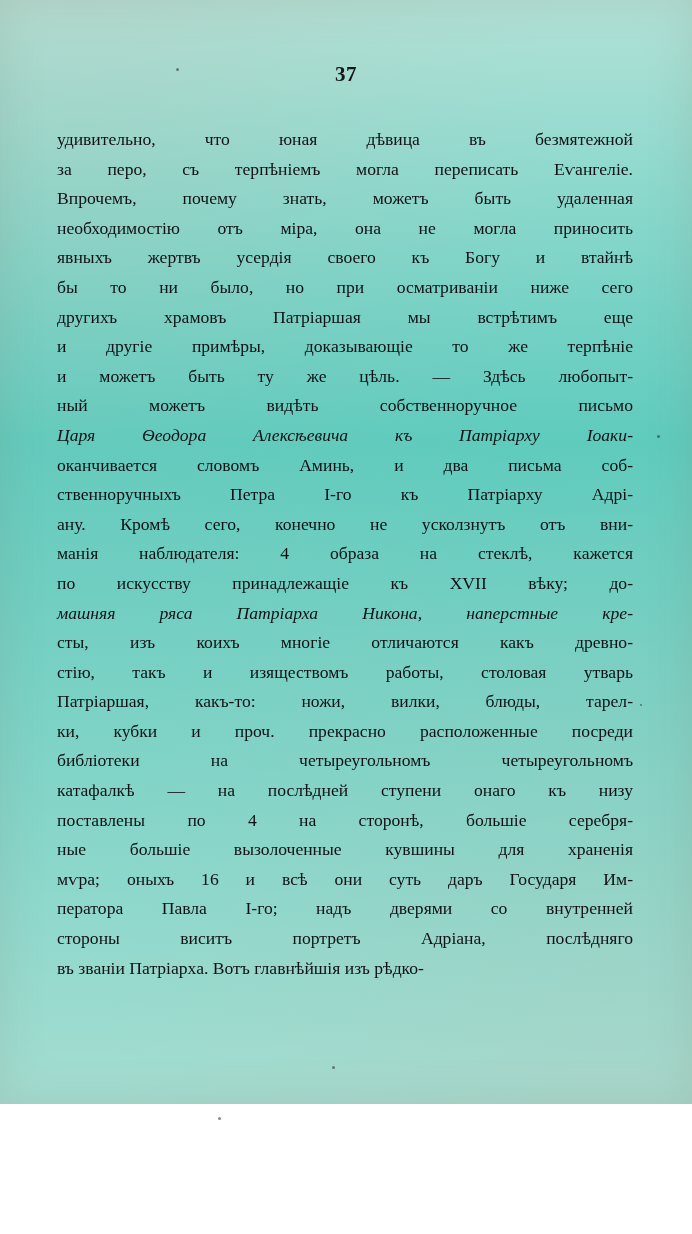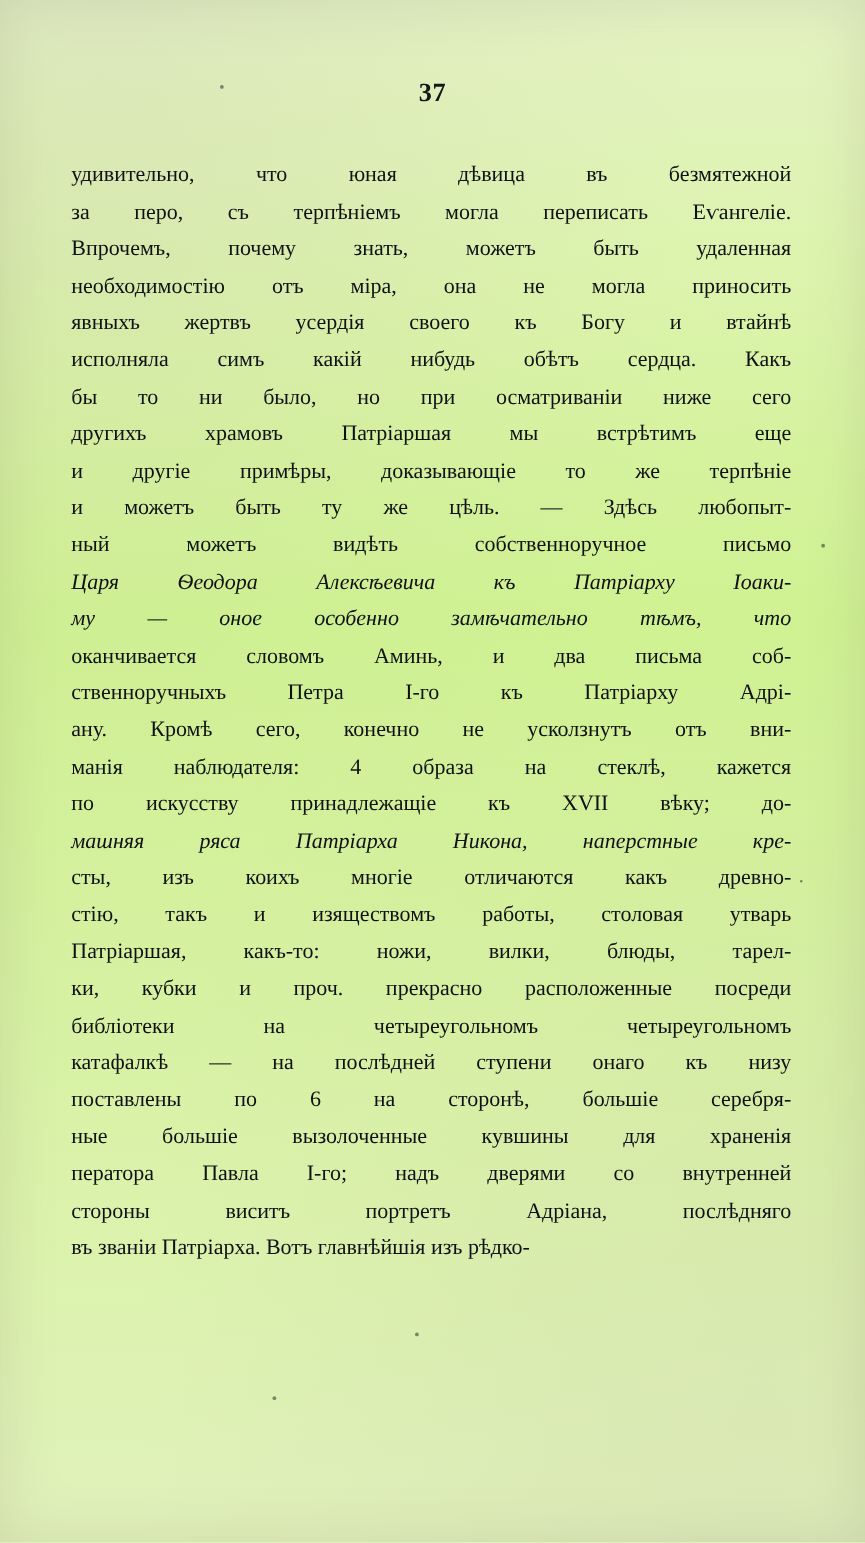--- a/index.html
+++ b/index.html
@@ -9,22 +9,22 @@
   }
   body {
     width: 692px;
     height: 1234px;
     overflow: hidden;
     font-family: "Liberation Serif", serif;
   }
   .page {
     position: relative;
     width: 692px;
-    height: 1234px;
-    background: #bef264;
+    height: 1104px;
+    background: #14b8a6;
   }
   
   .page::before {
     content: "";
     position: absolute;
     inset: 0;
     background:
       radial-gradient(ellipse at 12% 8%, rgba(190,185,170,0.18), rgba(255,255,255,0) 55%),
       radial-gradient(ellipse at 88% 92%, rgba(190,185,170,0.16), rgba(255,255,255,0) 58%),
       linear-gradient(180deg, rgba(245,243,236,0.7), rgba(252,251,247,0.3) 40%, rgba(243,241,233,0.65));
@@ -97,42 +97,41 @@
 
   <div class="page-number">37</div>
 
   <div class="body-text">
     <p>
       <span class="line">удивительно, что юная дѣвица въ безмятежной</span>
       <span class="line">за перо, съ терпѣніемъ могла переписать Еѵангеліе.</span>
       <span class="line">Впрочемъ, почему знать, можетъ быть удаленная</span>
       <span class="line">необходимостію отъ міра, она не могла приносить</span>
       <span class="line">явныхъ жертвъ усердія своего къ Богу и втайнѣ</span>
-      <span class="line">исполняла симъ какій нибудь обѣтъ сердца. Какъ</span>
       <span class="line">бы то ни было, но при осматриваніи ниже сего</span>
       <span class="line">другихъ храмовъ Патріаршая мы встрѣтимъ еще</span>
       <span class="line">и другіе примѣры, доказывающіе то же терпѣніе</span>
       <span class="line">и можетъ быть ту же цѣль. — Здѣсь любопыт-</span>
       <span class="line">ный можетъ видѣть собственноручное письмо</span>
       <span class="line it">Царя Ѳеодора Алексѣевича къ Патріарху Іоаки-</span>
-      <span class="line it">му — оное особенно замѣчательно тѣмъ, что</span>
       <span class="line">оканчивается словомъ Аминь, и два письма соб-</span>
       <span class="line">ственноручныхъ Петра I-го къ Патріарху Адрі-</span>
       <span class="line">ану. Кромѣ сего, конечно не усколзнутъ отъ вни-</span>
       <span class="line">манія наблюдателя: 4 образа на стеклѣ, кажется</span>
       <span class="line">по искусству принадлежащіе къ XVII вѣку; до-</span>
       <span class="line it">машняя ряса Патріарха Никона, наперстные кре-</span>
       <span class="line">сты, изъ коихъ многіе отличаются какъ древно-</span>
       <span class="line">стію, такъ и изяществомъ работы, столовая утварь</span>
       <span class="line">Патріаршая, какъ-то: ножи, вилки, блюды, тарел-</span>
       <span class="line">ки, кубки и проч. прекрасно расположенные посреди</span>
       <span class="line">библіотеки на четыреугольномъ четыреугольномъ</span>
       <span class="line">катафалкѣ — на послѣдней ступени онаго къ низу</span>
-      <span class="line">поставлены по 6 на сторонѣ, большіе серебря-</span>
+      <span class="line">поставлены по 4 на сторонѣ, большіе серебря-</span>
       <span class="line">ные большіе вызолоченные кувшины для храненія</span>
+      <span class="line">мѵра; оныхъ 16 и всѣ они суть даръ Государя Им-</span>
       <span class="line">ператора Павла I-го; надъ дверями со внутренней</span>
       <span class="line">стороны виситъ портретъ Адріана, послѣдняго</span>
       <span class="line last">въ званіи Патріарха. Вотъ главнѣйшія изъ рѣдко-</span>
     </p>
   </div>
 
   <span class="speck s1"></span>
   <span class="speck s2"></span>
   <span class="speck s3"></span>
   <span class="speck s4"></span>

